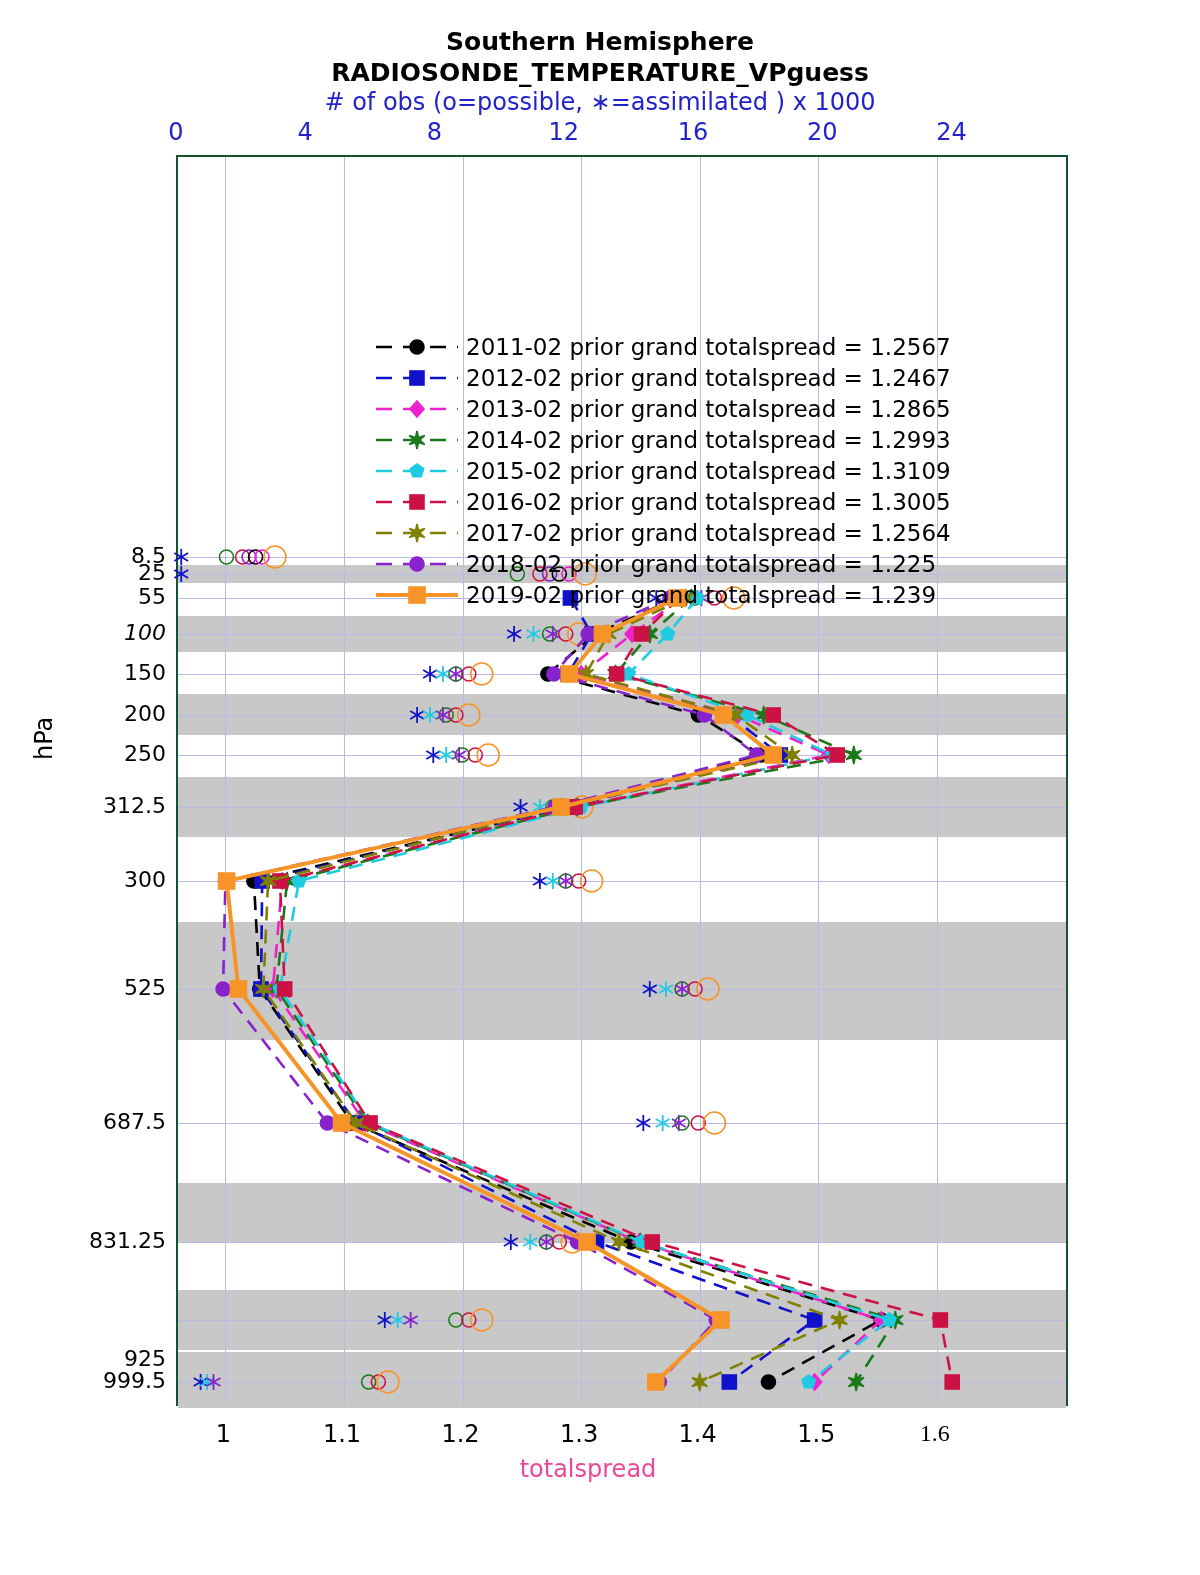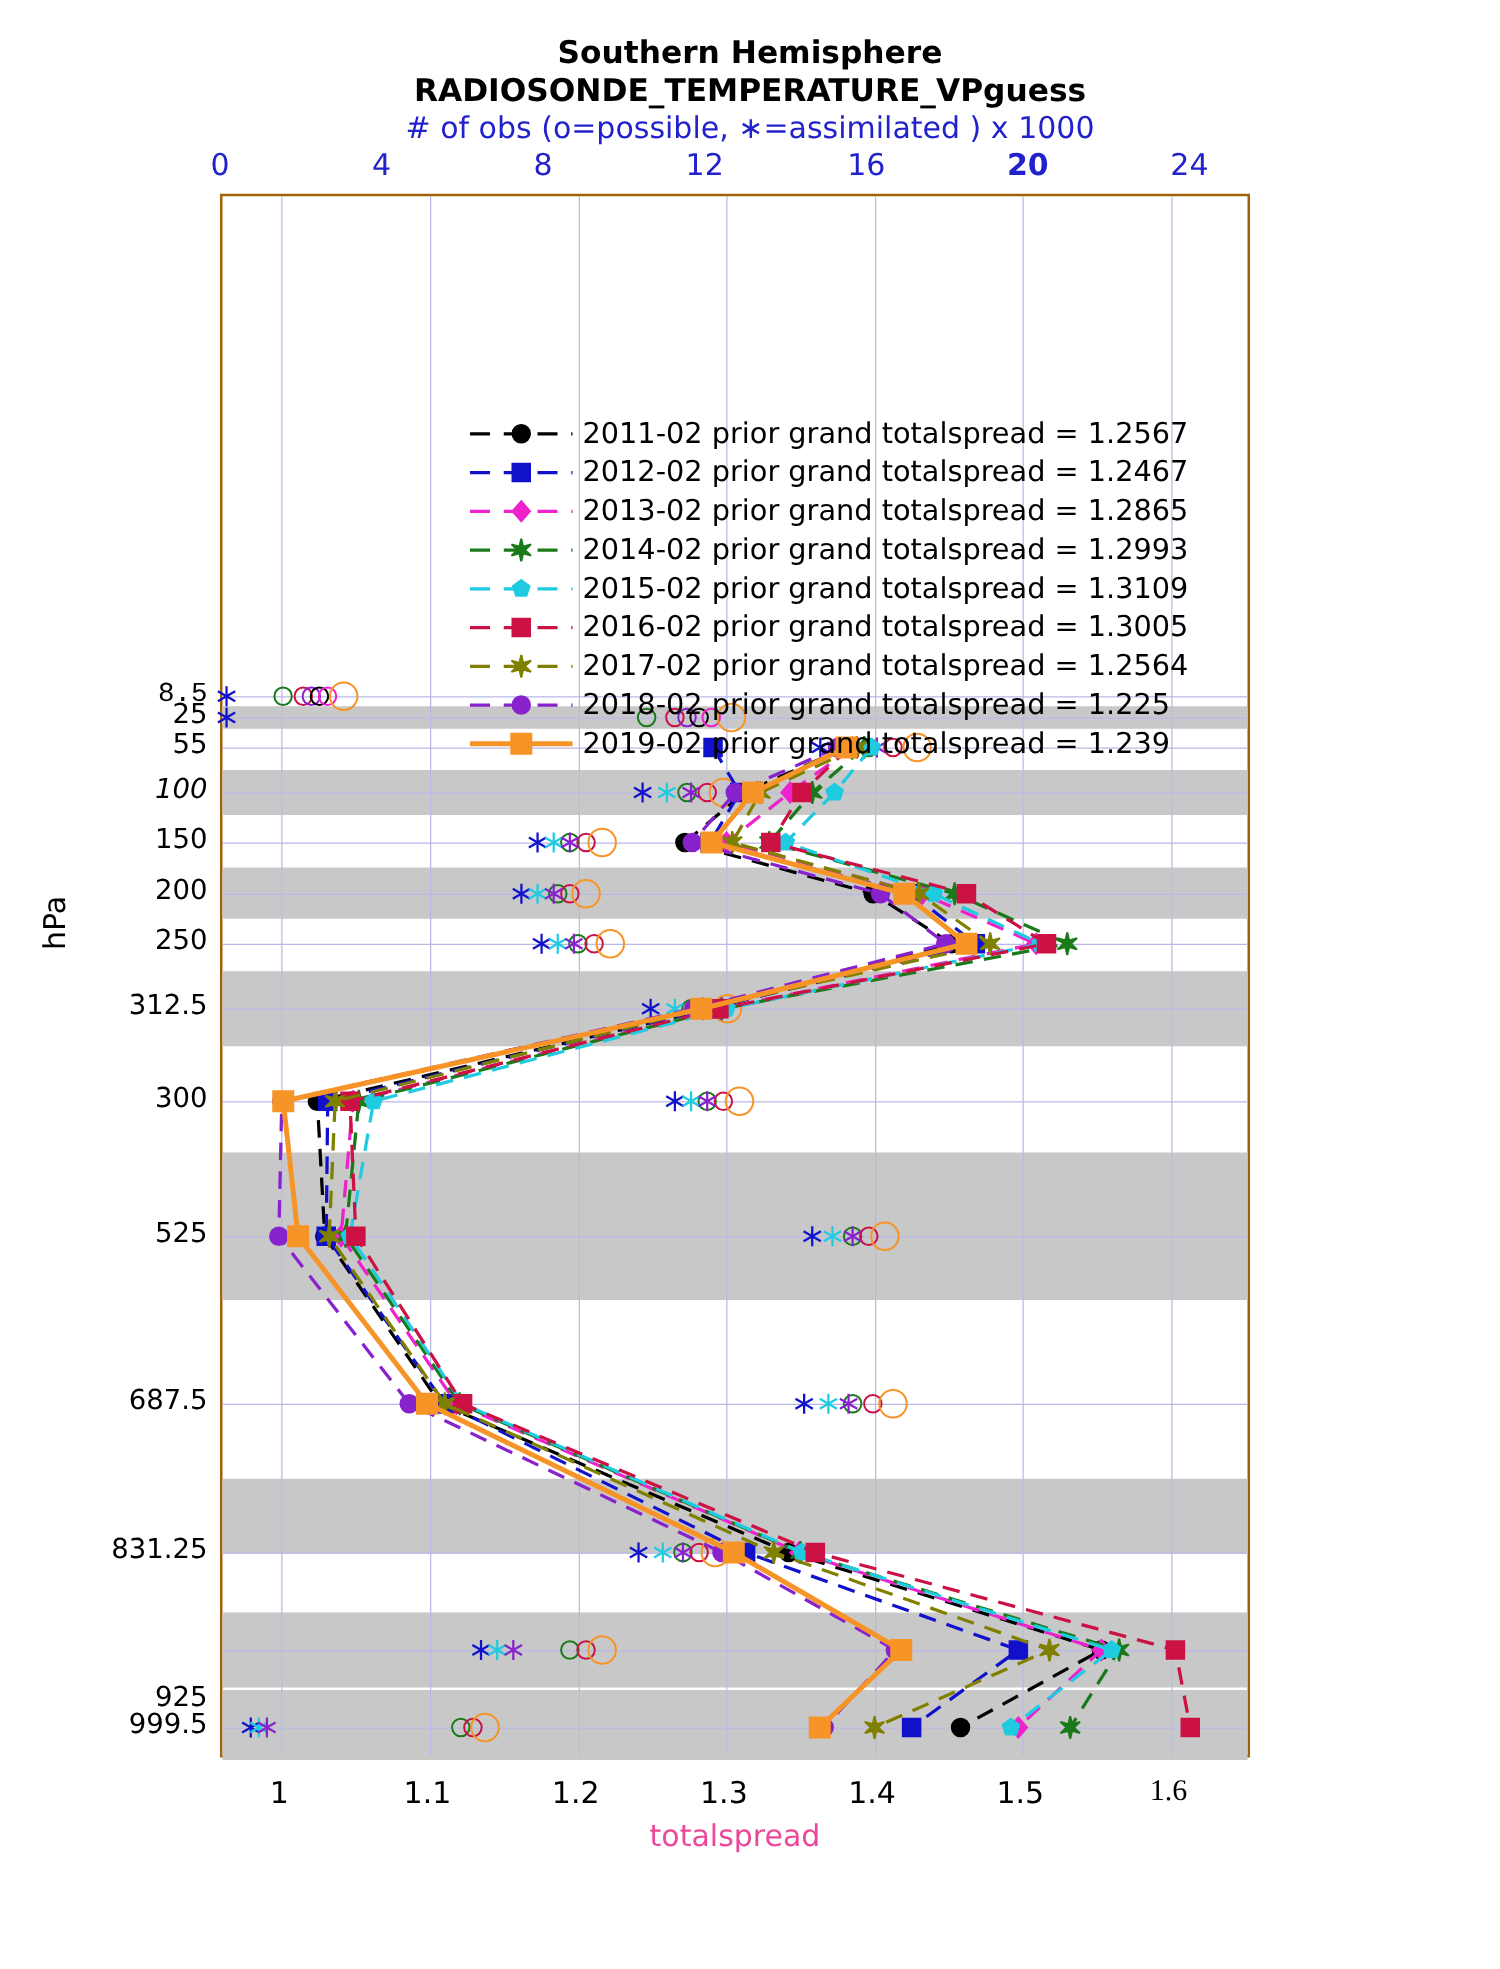--- a/index.html
+++ b/index.html
@@ -15,22 +15,22 @@
   }
   .obs-axis-label{
     position:absolute;left:0;top:88px;width:1200px;text-align:center;
     font-size:24px;color:#2222cc;
   }
   .top-tick{
     position:absolute;font-size:24px;color:#2222cc;text-align:center;
     transform:translateX(-50%);
   }
   .plot{
-    position:absolute;left:176px;top:155px;width:824px;height:1251px;
-    border:2px solid #a16207;box-sizing:border-box;background:#fff;
+    position:absolute;left:176px;top:155px;width:892px;height:1251px;
+    border:2px solid #14532d;box-sizing:border-box;background:#fff;
   }
   .band{position:absolute;left:0;width:100%;background:#c8c8c8;}
   .vgrid{position:absolute;top:0;height:100%;width:1px;background:#b9b9e8;}
   .hgrid{position:absolute;left:0;width:100%;height:1px;background:#b9b9e8;}
   .ytick-label{
     position:absolute;right:0;font-size:22px;color:#000;text-align:right;
     transform:translateY(-50%);white-space:nowrap;
   }
   .xtick-label{
     position:absolute;font-size:24px;color:#000;text-align:center;
@@ -68,29 +68,29 @@
   </div>
 
   <div class="obs-axis-label"># of obs (o=possible, ∗=assimilated ) x 1000</div>
 
   <div id="top-ticks">
       <div class="top-tick" style="left: 176px; top: 118px;">0</div>
       <div class="top-tick" style="left: 305.255px; top: 118px;">4</div>
       <div class="top-tick" style="left: 434.51px; top: 118px;">8</div>
       <div class="top-tick" style="left: 563.765px; top: 118px;">12</div>
       <div class="top-tick" style="left: 693.02px; top: 118px;">16</div>
-      <div class="top-tick" style="left: 822.275px; top: 118px; font-weight: bold;">20</div>
+      <div class="top-tick" style="left: 822.275px; top: 118px;">20</div>
       <div class="top-tick" style="left: 951.529px; top: 118px;">24</div>
     </div>
 
   <div class="yaxis-title">hPa</div>
   <div class="xaxis-title">totalspread</div>
 
   <div id="y-tick-labels">
-      <div class="ytick-label" style="top: 555px; right: 1034px; font-family: Liberation Mono, monospace;">8.5</div>
+      <div class="ytick-label" style="top: 555px; right: 1034px;">8.5</div>
       <div class="ytick-label" style="top: 572px; right: 1034px;">25</div>
       <div class="ytick-label" style="top: 596px; right: 1034px;">55</div>
       <div class="ytick-label" style="top: 632px; right: 1034px; font-style: italic;">100</div>
       <div class="ytick-label" style="top: 672px; right: 1034px;">150</div>
       <div class="ytick-label" style="top: 713px; right: 1034px;">200</div>
       <div class="ytick-label" style="top: 753px; right: 1034px;">250</div>
       <div class="ytick-label" style="top: 805px; right: 1034px;">312.5</div>
       <div class="ytick-label" style="top: 879px; right: 1034px;">300</div>
       <div class="ytick-label" style="top: 987px; right: 1034px;">525</div>
       <div class="ytick-label" style="top: 1121px; right: 1034px;">687.5</div>

